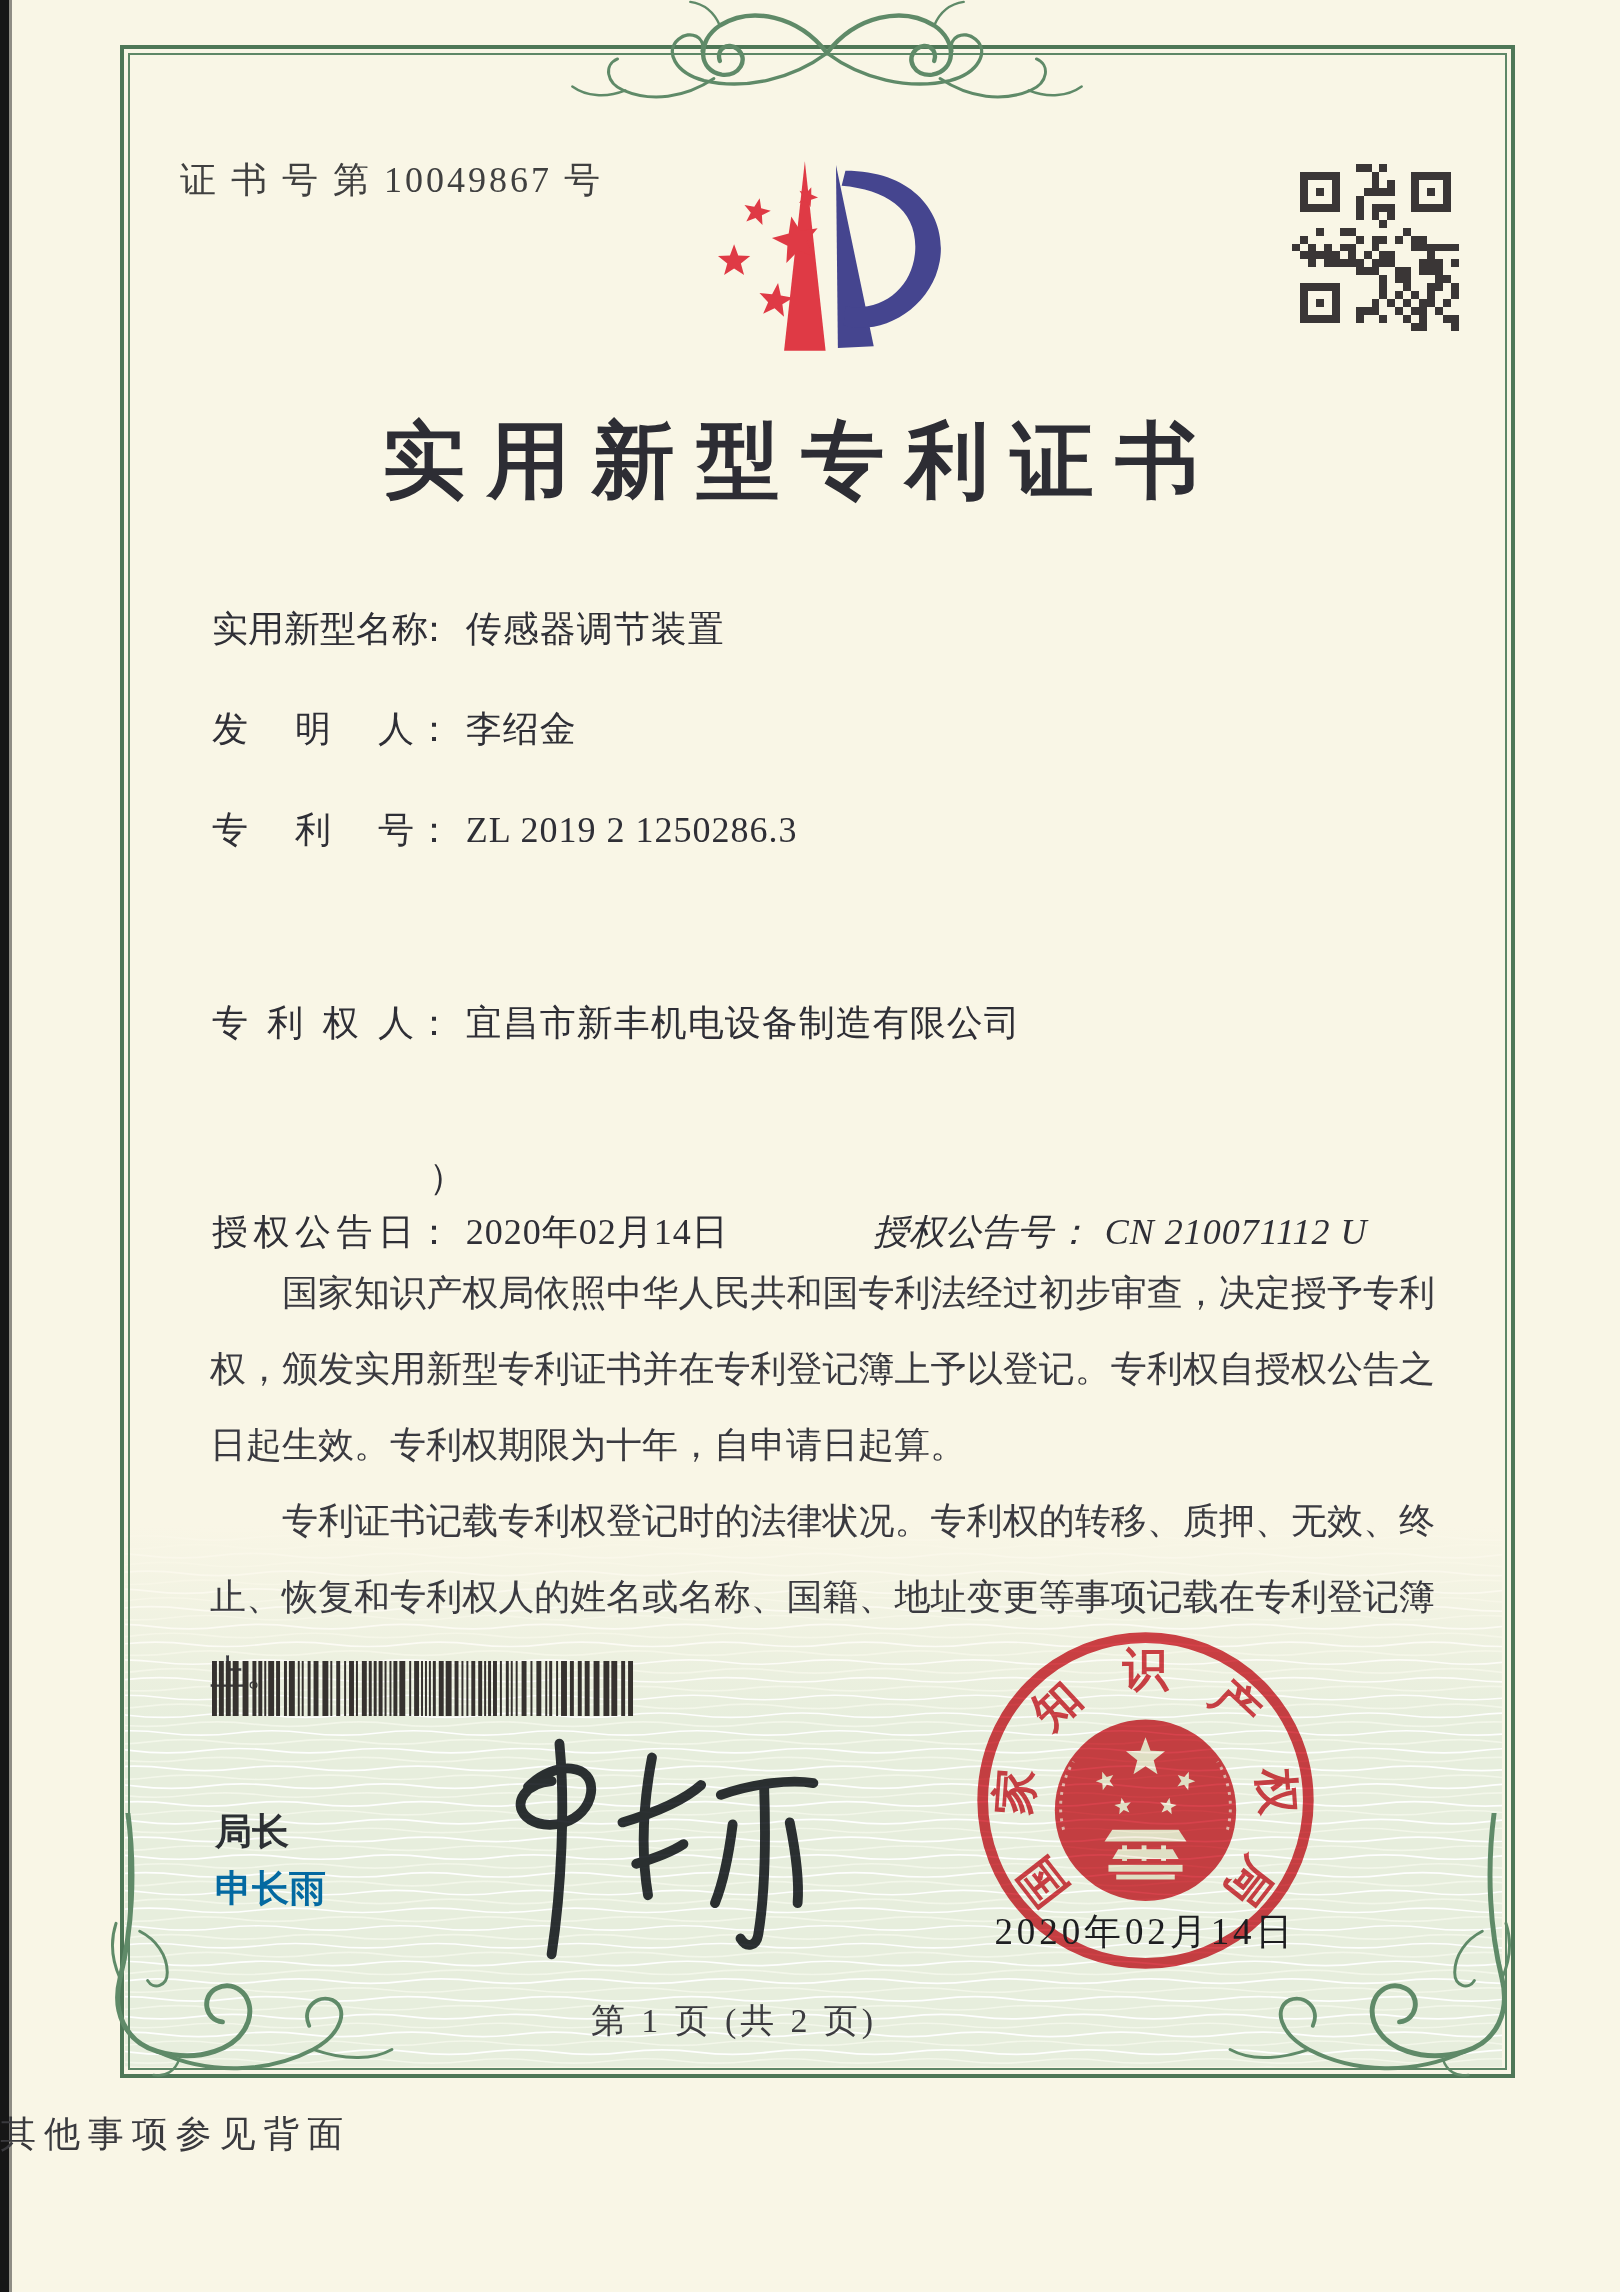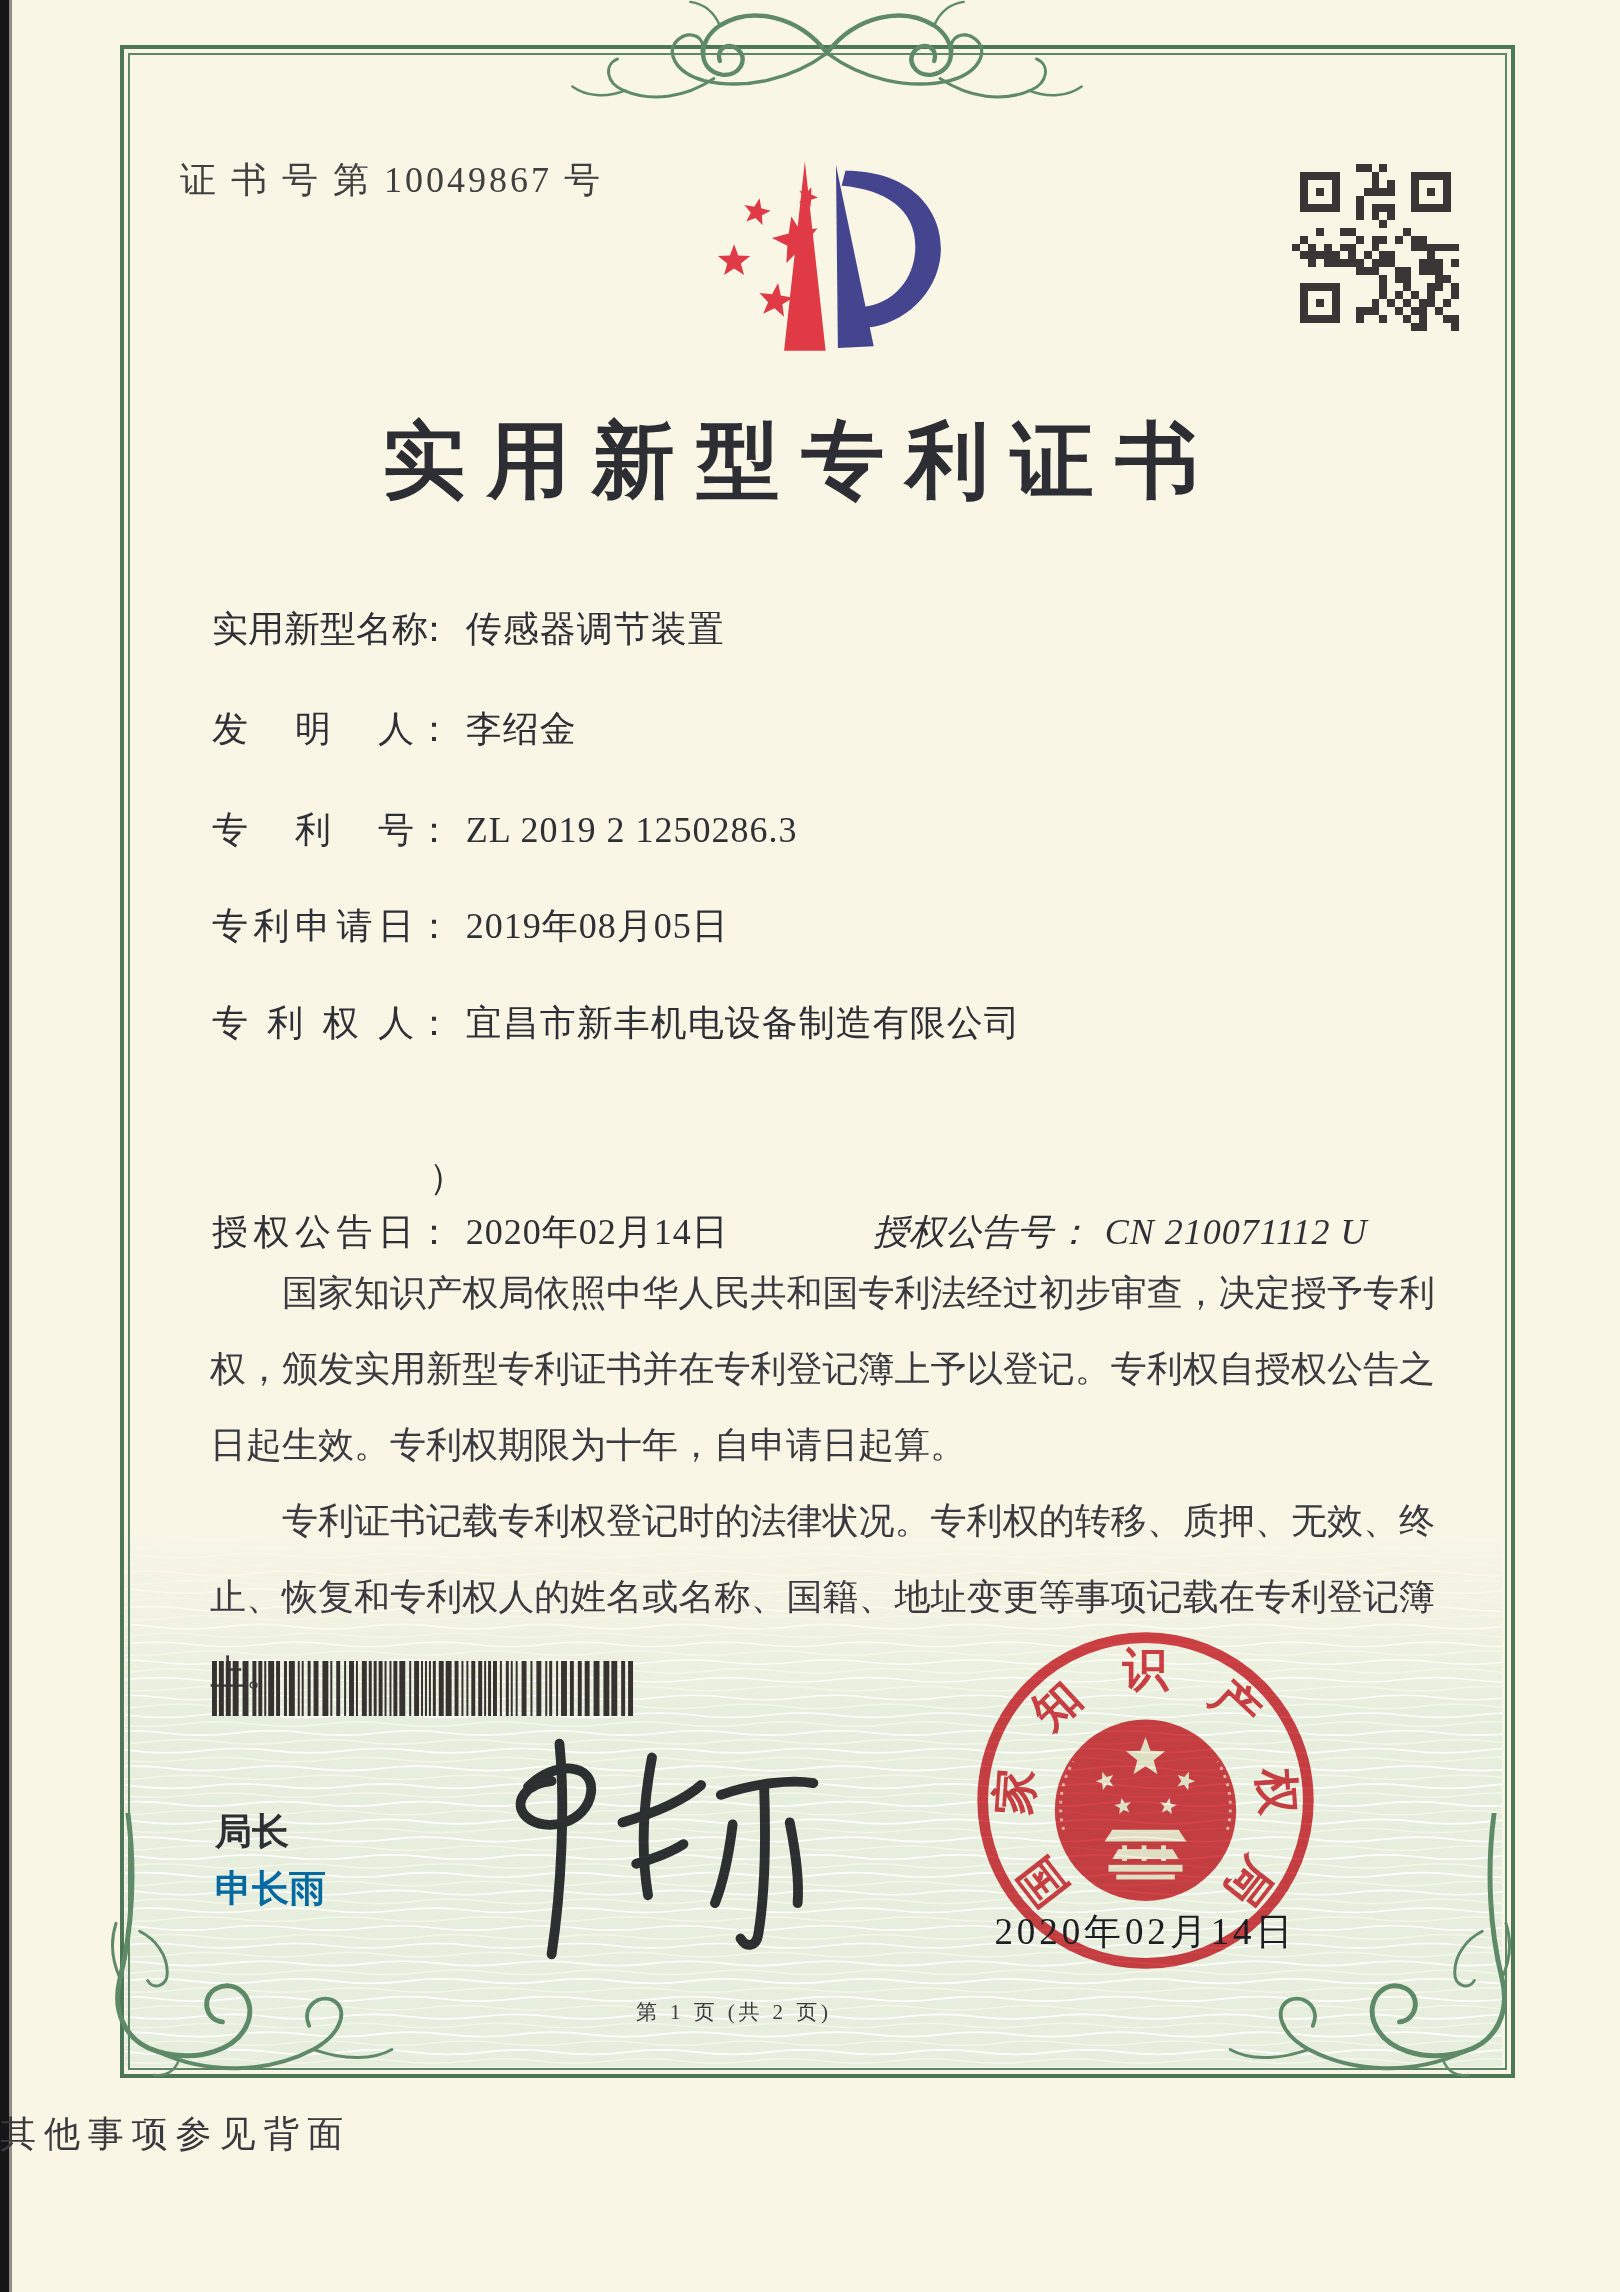--- a/index.html
+++ b/index.html
@@ -50,21 +50,21 @@
   #signature{position:absolute;left:463px;top:1726px;width:374px;height:246px;mix-blend-mode:multiply;}
 
   .seal{position:absolute;left:970px;top:1625px;width:351px;height:351px;mix-blend-mode:multiply;}
   .seal svg{position:absolute;left:0;top:0;}
   .seal-ch{position:absolute;left:50%;top:50%;font-size:46px;font-weight:bold;color:#d7424b;
          font-family:"Liberation Serif","DejaVu Serif",serif;}
   .seal-date{position:absolute;left:-29.6px;top:282px;width:410px;text-align:center;
          font-size:37px;letter-spacing:3.9px;color:#1f1f24;}
 
   .footer-page{position:absolute;left:0;top:1998px;width:1468px;text-align:center;
-         font-size:21px;color:#3c3c40;letter-spacing:3.9px;}
+         font-size:34px;color:#3c3c40;letter-spacing:3.9px;}
   .back-note{position:absolute;left:0;top:2110px;width:1422px;text-align:left;
          font-size:36px;color:#3a3a3e;letter-spacing:7.9px;}
 </style>
 </head>
 <body>
 
 <div class="page">
 
   <div class="scan-edge"></div>
   <div class="scan-edge2"></div>
@@ -357,23 +357,20 @@
 
   <div class="row" style="top:605px">
     <span class="f-label">实用新型名称</span><span class="f-colon">：</span><span class="f-value">传感器调节装置</span>
   </div>
   <div class="row" style="top:705px">
     <span class="f-label">发明人</span><span class="f-colon">：</span><span class="f-value">李绍金</span>
   </div>
   <div class="row" style="top:806px">
     <span class="f-label">专利号</span><span class="f-colon">：</span><span class="f-value">ZL 2019 2 1250286.3</span>
   </div>
-  <div class="row" style="top:902px">
-    <span class="f-label">专利申请日</span><span class="f-colon">：</span><span class="f-value">2019年08月05日</span>
-  </div>
   <div class="row" style="top:999px">
     <span class="f-label">专利权人</span><span class="f-colon">：</span><span class="f-value">宜昌市新丰机电设备制造有限公司</span>
   </div>
   <div class="row-cont" style="top:1153px">）</div>
 
   <div class="row" style="top:1208px">
     <span class="f-label">授权公告日</span><span class="f-colon">：</span><span class="f-value">2020年02月14日</span>
     <span class="grant2">
       <span>授权公告号</span><span class="f-colon">：</span><span class="f-value">CN 210071112 U</span>
     </span>

